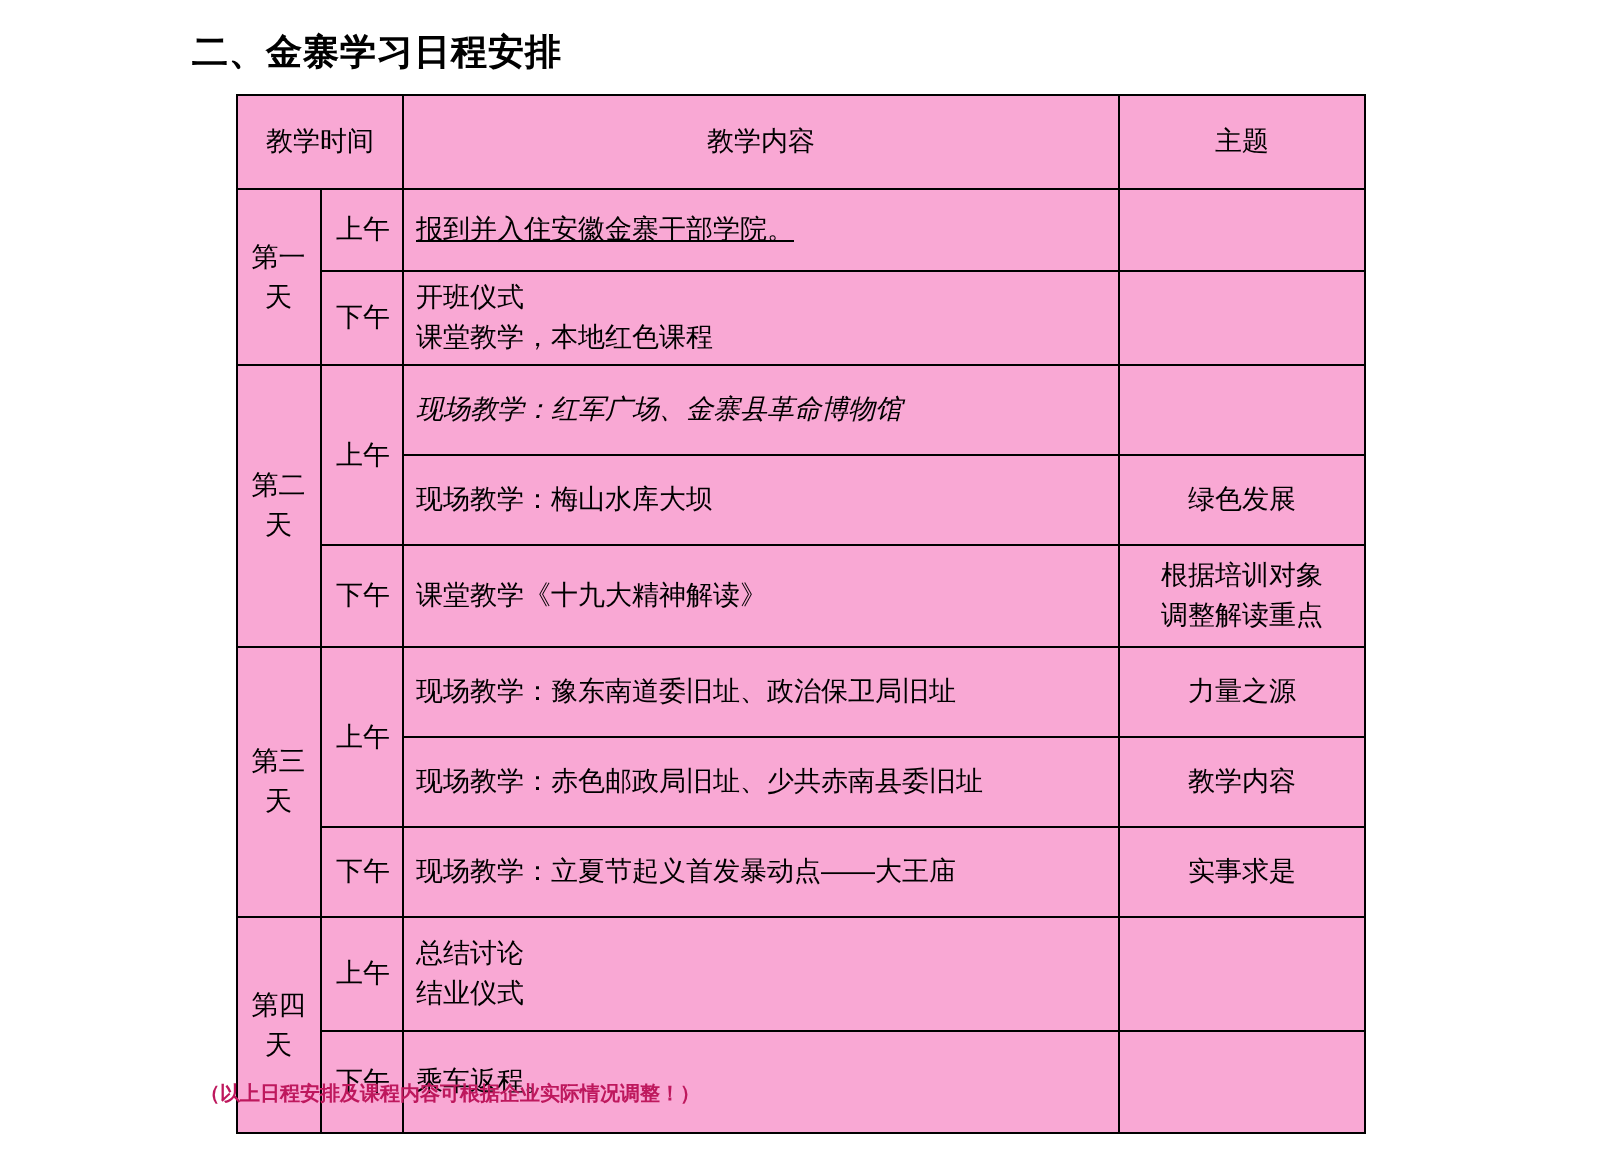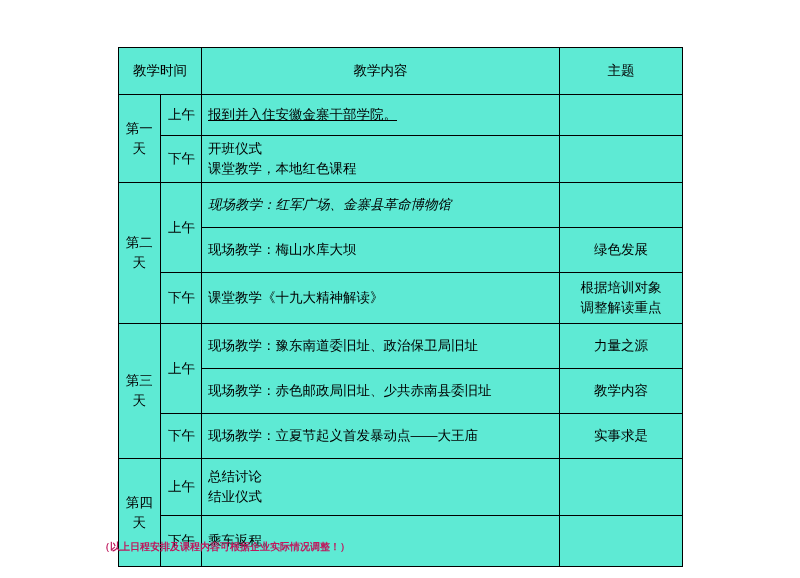--- a/index.html
+++ b/index.html
@@ -30,21 +30,21 @@
     color: #000;
     white-space: nowrap;
   }
   table.schedule {
     position: absolute;
     left: 118px;
     top: 47px;
     width: 565px;
     border-collapse: collapse;
     table-layout: fixed;
-    background: #5eead4;
+    background: #f9a8d4;
   }
   table.schedule td {
     border: 1px solid #000000;
     font-size: 13.5px;
     color: #000000;
     padding: 3px 6px;
     vertical-align: middle;
     line-height: 1.45;
   }
   td.c-day {
@@ -80,20 +80,21 @@
     font-weight: bold;
     color: #be185d;
     white-space: nowrap;
   }
 </style>
 </head>
 <body>
 
 <div class="page">
 
+  <div class="doc-title">二、金寨学习日程安排</div>
 
   <table class="schedule">
     <tbody>
       <tr>
         <td class="head" colspan="2">教学时间</td>
         <td class="head c-content" style="text-align:center;">教学内容</td>
         <td class="head c-theme">主题</td>
       </tr>
 
       <tr>

